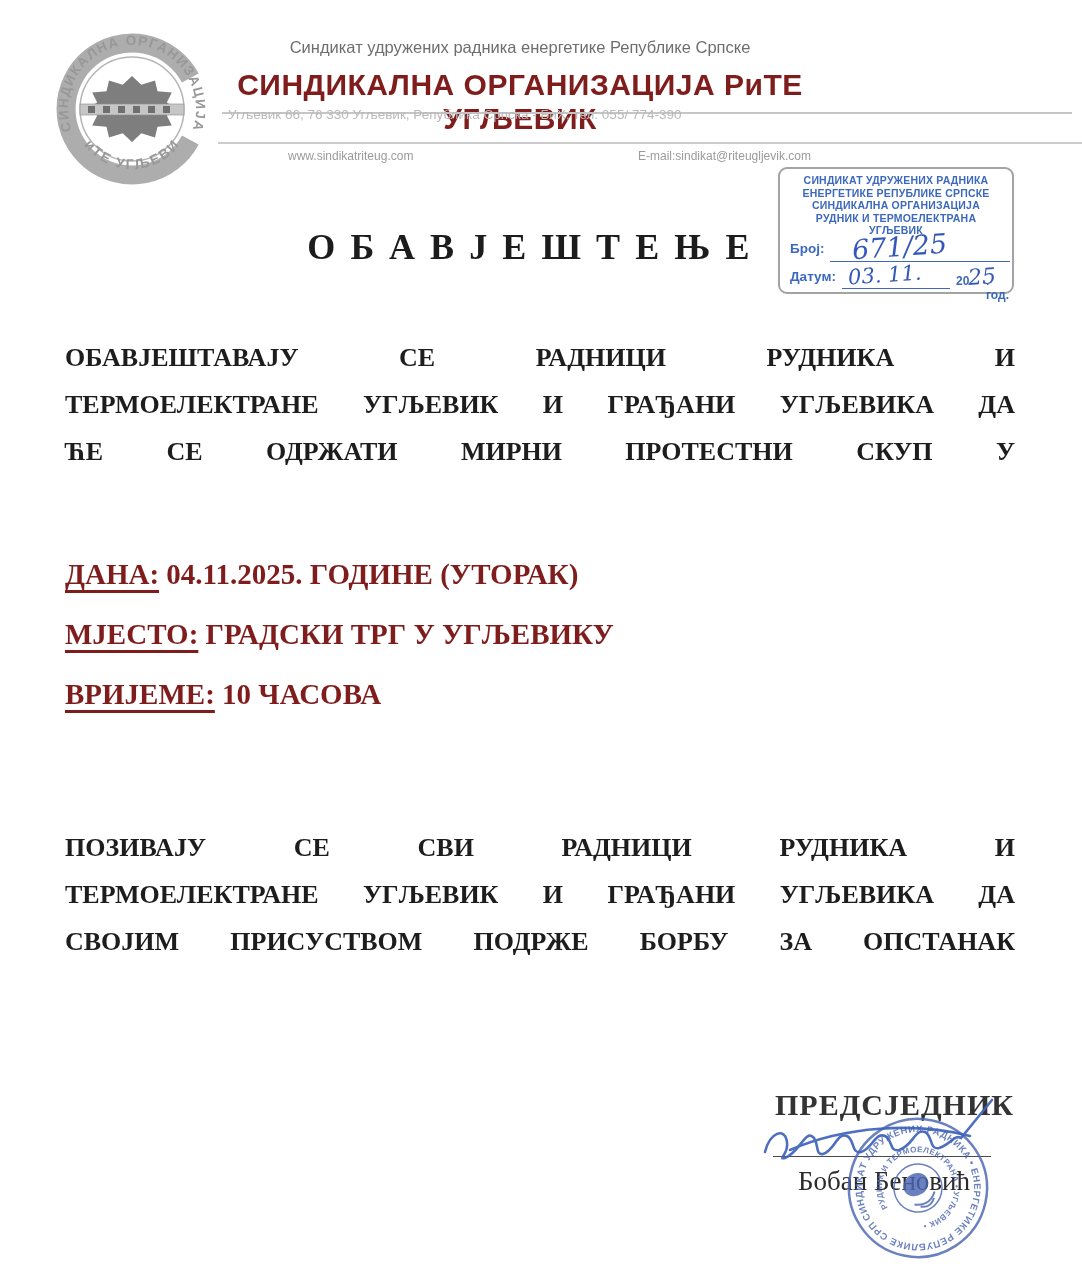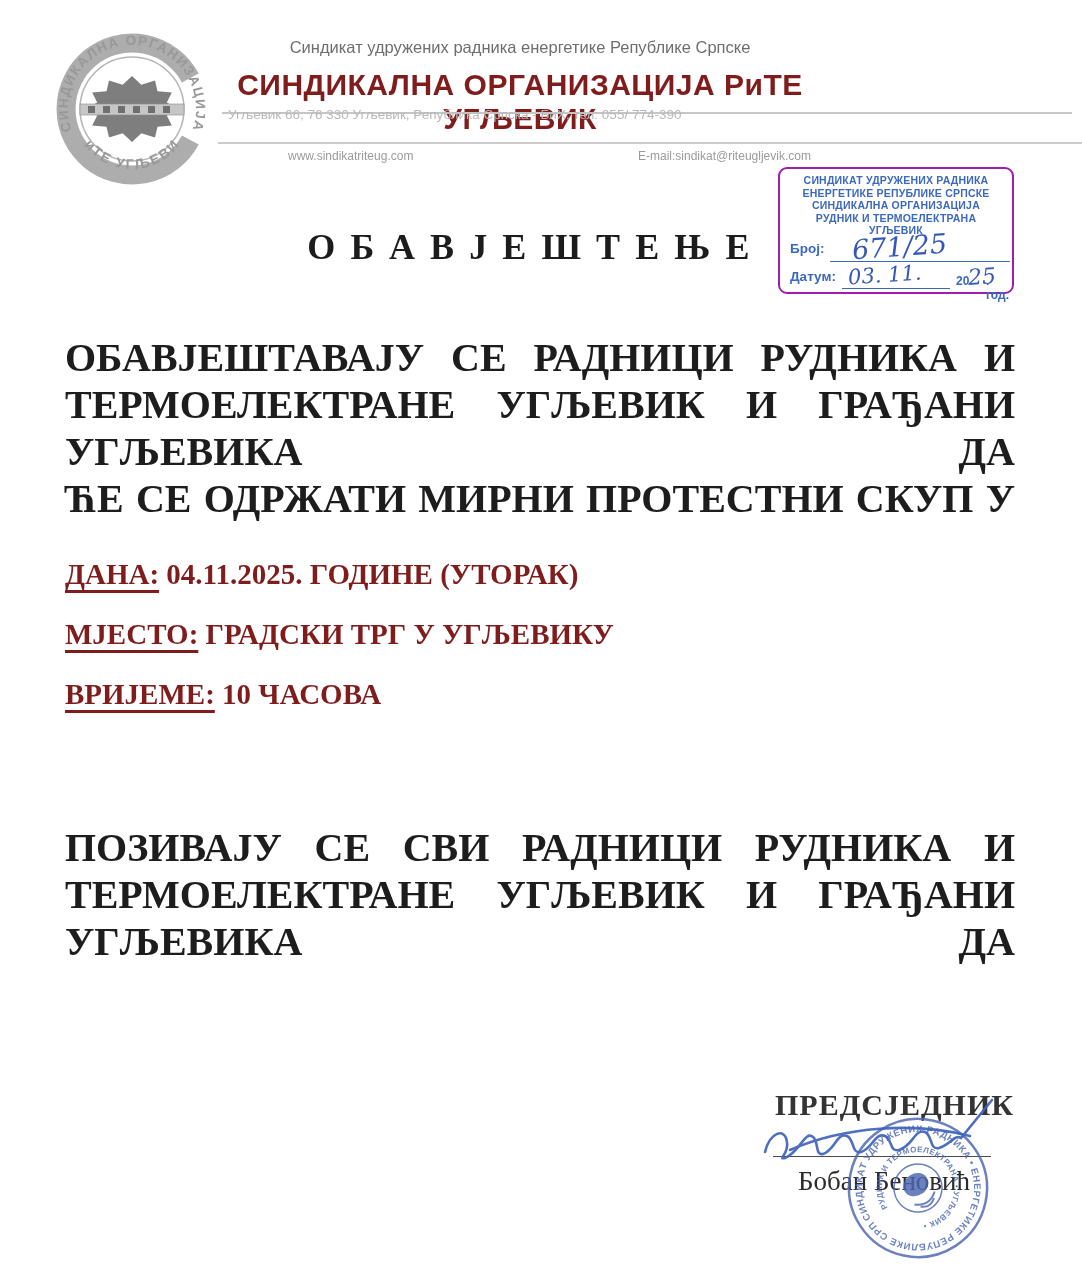--- a/index.html
+++ b/index.html
@@ -31,21 +31,21 @@
     font-size:12px;color:#9b9b9b;
   }
   .hdr-mail{
     left:638px;top:149px;font-family:"Liberation Sans",sans-serif;
     font-size:12px;color:#9b9b9b;
   }
 
   
   #stampbox{
     left:778px;top:167px;width:232px;height:123px;
-    border:2px solid #a21caf;border-radius:9px;background:rgba(255,255,255,.0);
+    border:2px solid #a3a3a3;border-radius:9px;background:rgba(255,255,255,.0);
   }
   .stamp-lines{
     margin-top:5px;text-align:center;
     font-family:"Liberation Sans",sans-serif;font-weight:bold;
     font-size:10.5px;line-height:12.5px;color:#3c69bd;letter-spacing:0.2px;
   }
   .srow{position:absolute;left:10px;right:6px;height:26px;
     font-family:"Liberation Sans",sans-serif;color:#3c69bd;}
   .srow .lbl{font-size:13.5px;font-weight:bold;}
   .sline{position:absolute;border-bottom:1.5px solid #3c69bd;}
@@ -53,21 +53,21 @@
     position:absolute;font-family:"DejaVu Serif",serif;font-style:italic;
     color:#3558b8;transform:rotate(-4deg);white-space:nowrap;
   }
   .printed{position:absolute;font-size:12px;font-weight:bold;}
 
   
   .doc-title{
     left:0px;top:226px;width:1072px;text-align:center;
     font-size:36px;font-weight:bold;letter-spacing:0.42em;color:#1c1c1c;
   }
-  .para{left:65px;width:950px;font-size:40px;font-weight:bold;line-height:47px;color:#1d1d1d;}
+  .para{left:65px;width:950px;font-size:26px;font-weight:bold;line-height:47px;color:#1d1d1d;}
   #para1{top:334px;}
   #para2{top:824px;}
   .jline{text-align:justify;text-align-last:justify;}
   .jlast{text-align:left;}
 
   #details{left:65px;top:558px;width:950px;font-size:29px;font-weight:bold;color:#7f1d1d;}
   .drow{height:60px;}
   .dlabel{
     text-decoration:underline;text-decoration-thickness:2.5px;text-underline-offset:6px;
   }
@@ -167,20 +167,21 @@
     </div>
     <div class="drow">
       <span class="dlabel">ВРИЈЕМЕ:</span>
       <span>10 ЧАСОВА</span>
     </div>
   </div>
 
   <div class="abs para" id="para2">
     <div class="jline">ПОЗИВАЈУ СЕ СВИ РАДНИЦИ РУДНИКА И</div>
     <div class="jline">ТЕРМОЕЛЕКТРАНЕ УГЉЕВИК И ГРАЂАНИ УГЉЕВИКА ДА</div>
+    <div class="jline">СВОЈИМ ПРИСУСТВОМ ПОДРЖЕ БОРБУ ЗА ОПСТАНАК</div>
   </div>
 
   <div class="abs sig-role">ПРЕДСЈЕДНИК</div>
   <div class="abs sig-rule"></div>
   <div class="abs sig-name">Бобан Беновић</div>
 
   <svg class="abs" id="roundstamp" style="left:818px;top:1088px;opacity:0.82;" width="200" height="200" viewBox="0 0 200 200">
     <defs>
       <path id="rsOuter" d="M 44 100 a 56 56 0 1 1 112 0 a 56 56 0 1 1 -112 0" fill="none"></path>
       <path id="rsInner" d="M 64 100 a 36 36 0 1 1 72 0 a 36 36 0 1 1 -72 0" fill="none"></path>

